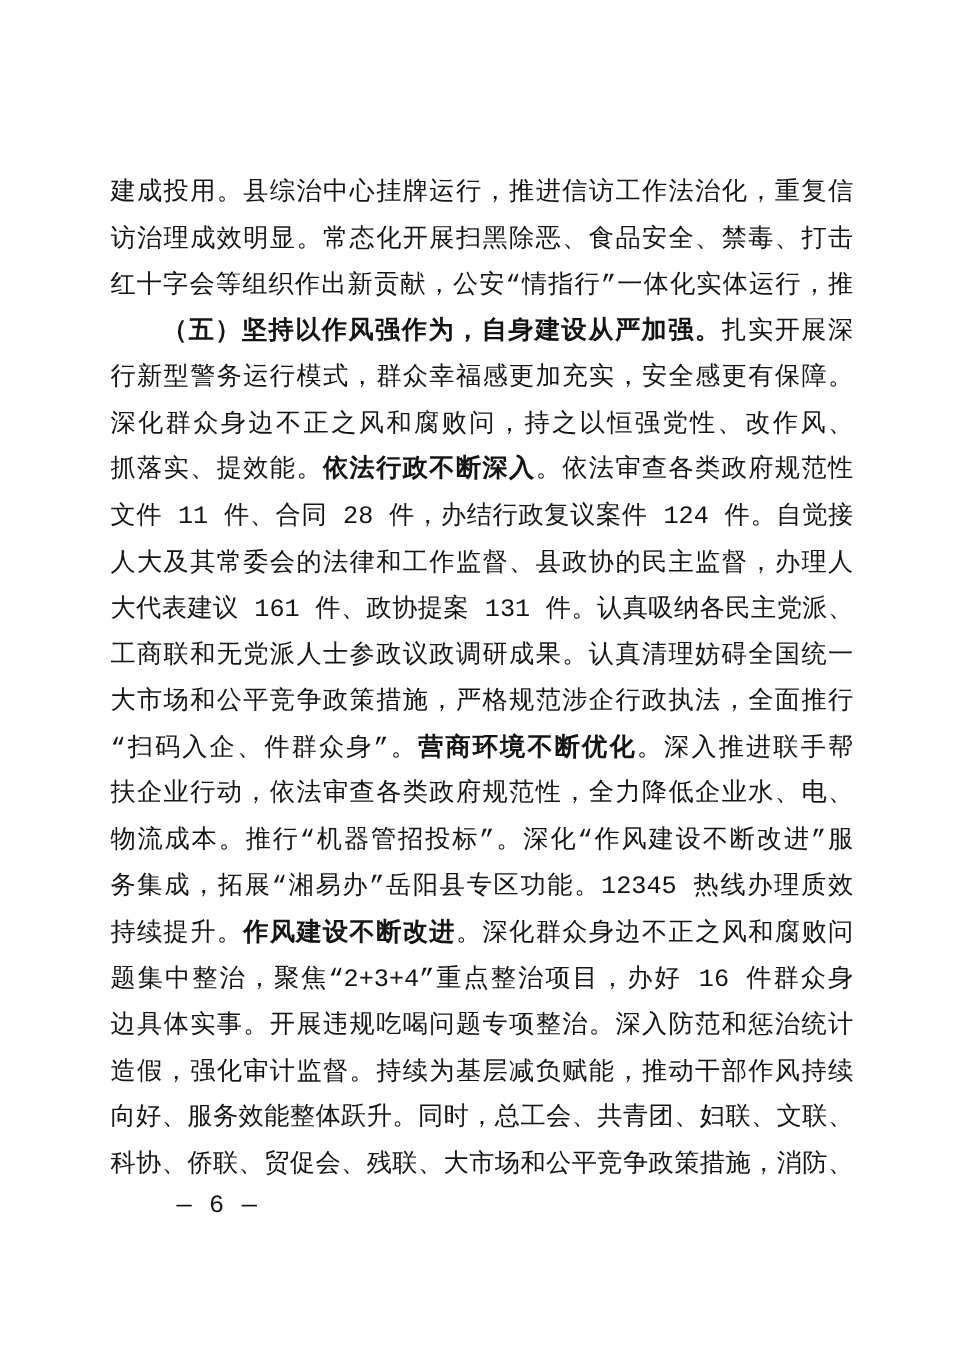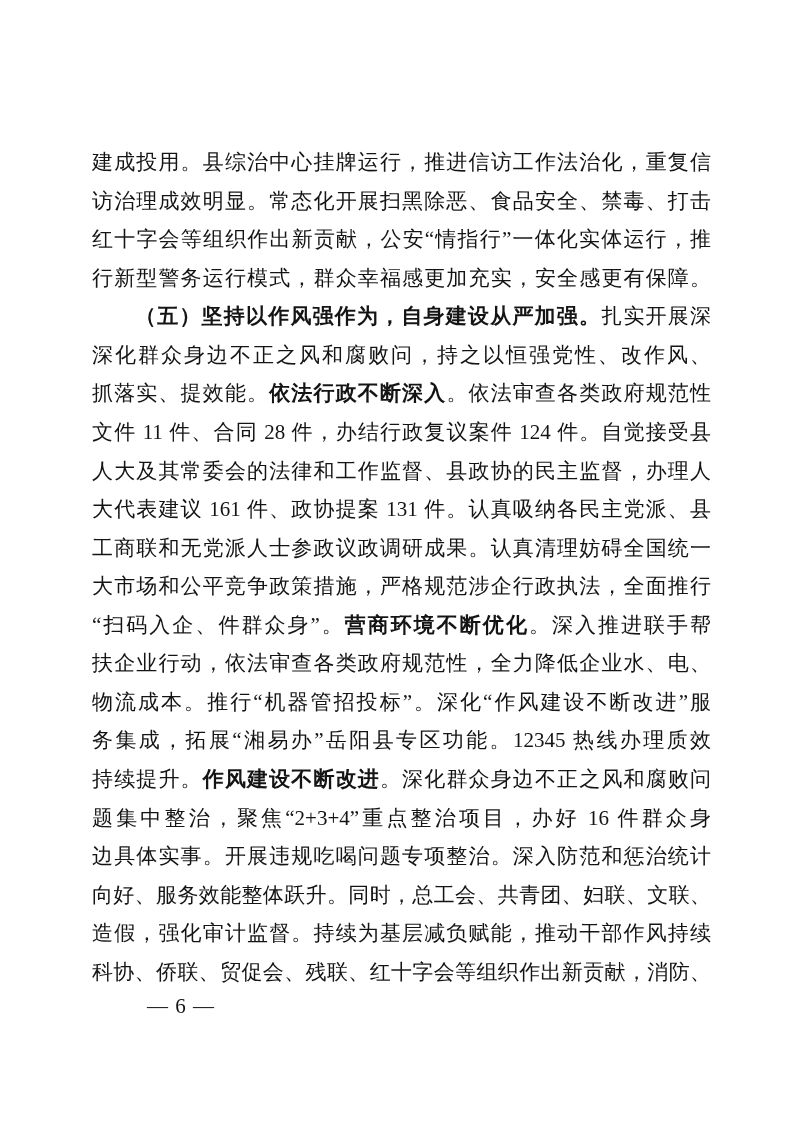--- a/index.html
+++ b/index.html
@@ -10,21 +10,21 @@
   body {
     width: 794px;
     height: 1122px;
   }
   .page {
     position: relative;
     width: 794px;
     height: 1122px;
     background: #ffffff;
     overflow: hidden;
-    font-family: Liberation Serif, serif;
+    font-family: Liberation Mono, monospace;
     color: #141414;
   }
   .text-block {
     position: absolute;
     left: 92px;
     top: 143px;
     width: 619px;
   }
   .line {
     height: 38.57px;
@@ -53,36 +53,36 @@
   }
 </style>
 </head>
 <body>
 
 <div class="page">
   <div class="text-block">
       <div class="line"><span>建成投用。县综治中心挂牌运行，推进信访工作法治化，重复信</span></div>
       <div class="line"><span>访治理成效明显。常态化开展扫黑除恶、食品安全、禁毒、打击</span></div>
       <div class="line"><span>红十字会等组织作出新贡献，公安“情指行”一体化实体运行，推</span></div>
+      <div class="line indent"><span class="bold">（五）坚持以作风强作为，自身建设从严加强。</span><span>扎实开展深</span></div>
       <div class="line"><span>行新型警务运行模式，群众幸福感更加充实，安全感更有保障。</span></div>
-      <div class="line indent"><span class="bold">（五）坚持以作风强作为，自身建设从严加强。</span><span>扎实开展深</span></div>
       <div class="line"><span>深化群众身边不正之风和腐败问，持之以恒强党性、改作风、</span></div>
       <div class="line"><span>抓落实、提效能。</span><span class="bold">依法行政不断深入</span><span>。依法审查各类政府规范性</span></div>
       <div class="line"><span>文件 11 件、合同 28 件，办结行政复议案件 124 件。自觉接受县</span></div>
       <div class="line"><span>人大及其常委会的法律和工作监督、县政协的民主监督，办理人</span></div>
       <div class="line"><span>大代表建议 161 件、政协提案 131 件。认真吸纳各民主党派、县</span></div>
       <div class="line"><span>工商联和无党派人士参政议政调研成果。认真清理妨碍全国统一</span></div>
       <div class="line"><span>大市场和公平竞争政策措施，严格规范涉企行政执法，全面推行</span></div>
       <div class="line"><span>“扫码入企、件群众身”。</span><span class="bold">营商环境不断优化</span><span>。深入推进联手帮</span></div>
       <div class="line"><span>扶企业行动，依法审查各类政府规范性，全力降低企业水、电、气、</span></div>
       <div class="line"><span>物流成本。推行“机器管招投标”。深化“作风建设不断改进”服</span></div>
       <div class="line"><span>务集成，拓展“湘易办”岳阳县专区功能。12345 热线办理质效</span></div>
       <div class="line"><span>持续提升。</span><span class="bold">作风建设不断改进</span><span>。深化群众身边不正之风和腐败问</span></div>
       <div class="line"><span>题集中整治，聚焦“2+3+4”重点整治项目，办好 16 件群众身</span></div>
       <div class="line"><span>边具体实事。开展违规吃喝问题专项整治。深入防范和惩治统计</span></div>
+      <div class="line"><span>造假，强化审计监督。持续为基层减负赋能，推动干部作风持续</span></div>
       <div class="line"><span>向好、服务效能整体跃升。同时，总工会、共青团、妇联、文联、</span></div>
-      <div class="line"><span>造假，强化审计监督。持续为基层减负赋能，推动干部作风持续</span></div>
-      <div class="line"><span>科协、侨联、贸促会、残联、红十字会等组织作出新贡献，消防、</span></div>
+      <div class="line"><span>科协、侨联、贸促会、残联、大市场和公平竞争政策措施，消防、</span></div>
     </div>
   <div class="footer">
     <span>— 6 —</span>
   </div>
 </div>
 
 </body></html>

